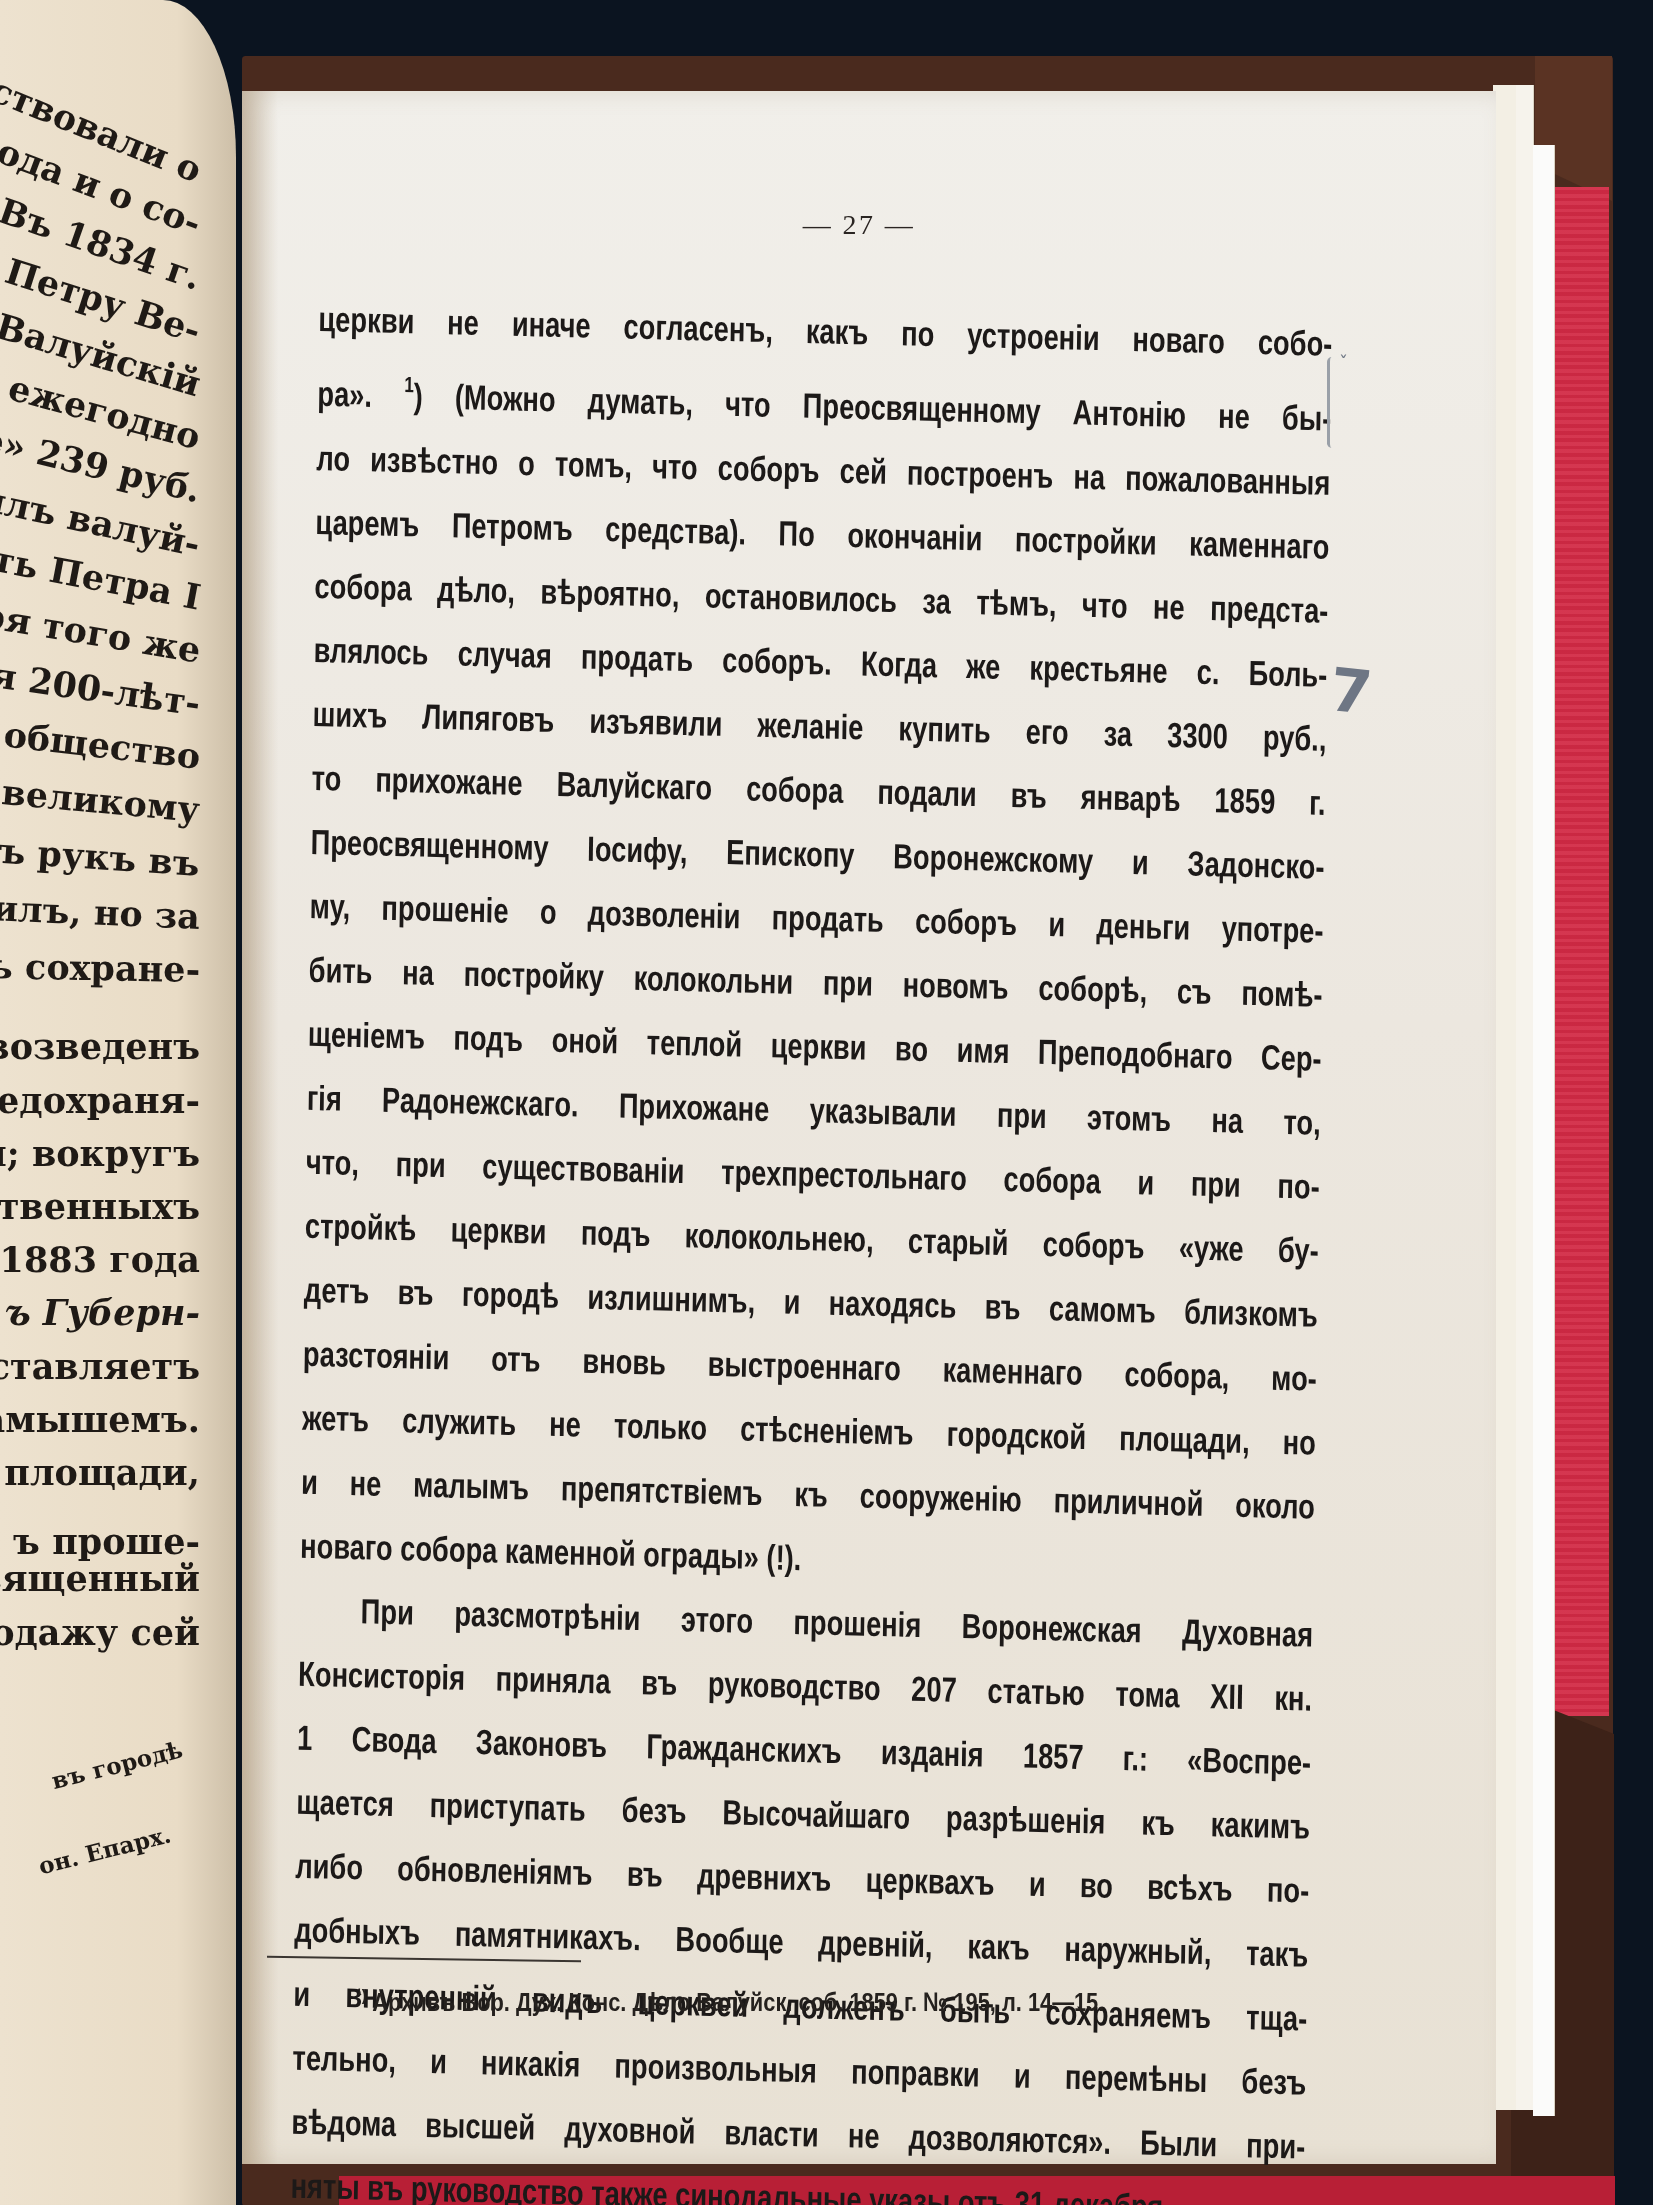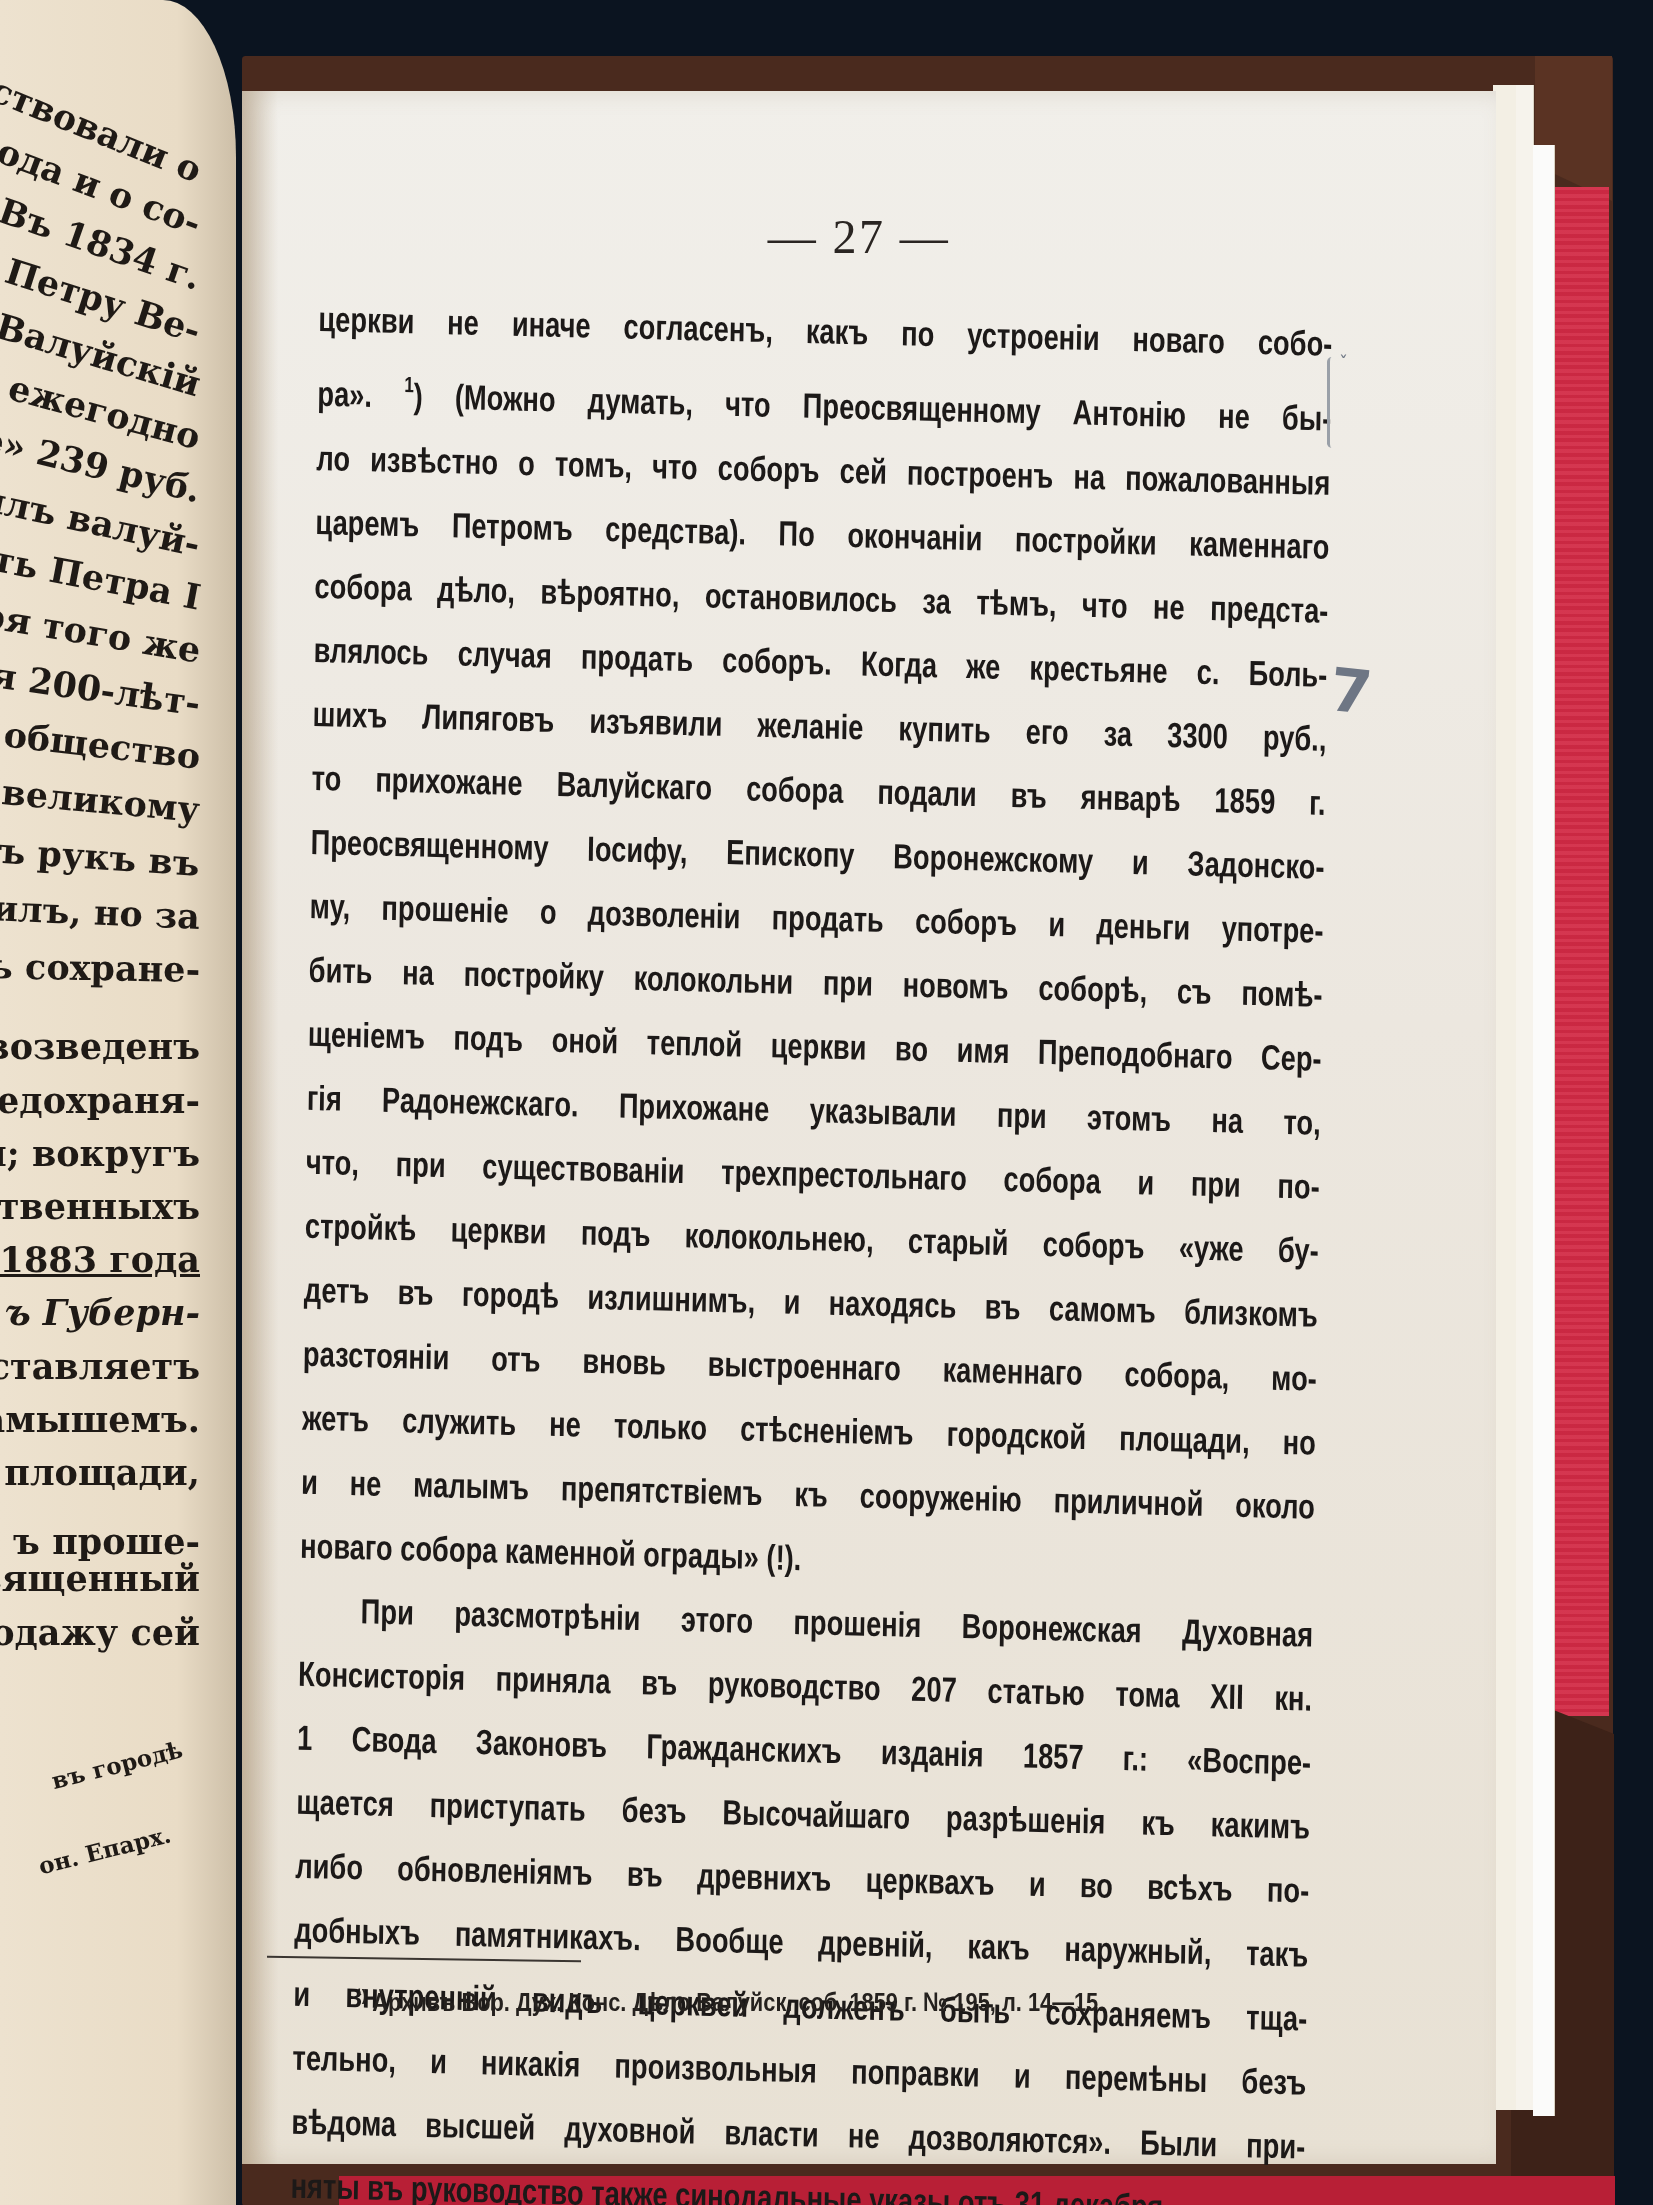--- a/index.html
+++ b/index.html
@@ -92,21 +92,21 @@
       position: absolute; left: 0; top: 0; bottom: 0; width: 36px;
       background: linear-gradient(90deg, rgba(150,120,80,0.35), rgba(150,120,80,0));
     }
 
     .page-number {
       position: absolute;
       left: 496px; top: 118px;
       width: 242px;
       text-align: center;
       font-family: "Liberation Serif", serif;
-      font-size: 48px;
+      font-size: 28px;
       color: #2a2522;
       letter-spacing: 2.4px;
     }
 
     .body-text {
       position: absolute;
       left: 77px; top: 196px;
       width: 1016px;
       font-family: "Liberation Sans Narrow", "Liberation Sans", sans-serif;
       font-weight: bold;
@@ -197,21 +197,21 @@
     <div class="line" style="top: 683px; transform: rotate(8deg);">нія 200-лѣт-</div>
     <div class="line" style="top: 736px; transform: rotate(6.6deg);">ое общество</div>
     <div class="line" style="top: 789px; transform: rotate(5.2deg);">ъ великому</div>
     <div class="line" style="top: 843px; transform: rotate(3.8deg);">къ рукъ въ</div>
     <div class="line" style="top: 896px; transform: rotate(2.4deg);">илъ, но за</div>
     <div class="line" style="top: 949px; transform: rotate(1deg);">ъ сохране-</div>
     <div class="line" style="top: 1026px; transform: rotate(0deg);">возведенъ</div>
     <div class="line" style="top: 1080px; transform: rotate(0deg);">редохраня-</div>
     <div class="line" style="top: 1133px; transform: rotate(0deg);">и; вокругъ</div>
     <div class="line" style="top: 1186px; transform: rotate(0deg);">ственныхъ</div>
-    <div class="line" style="top: 1239px; transform: rotate(0deg); text-decoration: underline;">1883 года</div>
+    <div class="line" style="top: 1239px; transform: rotate(0deg);">1883 года</div>
     <div class="line" style="top: 1292px; transform: rotate(0deg); font-style: italic;">ъ Губерн-</div>
     <div class="line" style="top: 1346px; transform: rotate(0deg);">ставляетъ</div>
     <div class="line" style="top: 1399px; transform: rotate(0deg);">амышемъ.</div>
     <div class="line" style="top: 1452px; transform: rotate(0deg);">о площади,</div>
     <div class="line" style="top: 1505px; transform: rotate(0deg); margin-top: 16px;">ъ проше-</div>
     <div class="line" style="top: 1558px; transform: rotate(0deg);">вященный</div>
     <div class="line" style="top: 1612px; transform: rotate(0deg);">одажу сей</div>
     <div class="line fn" style="top: 1735px; right: 54px; transform: rotate(-14deg);">въ городѣ</div>
     <div class="line fn" style="top: 1820px; right: 66px; transform: rotate(-14deg);">он. Епарх.</div>
   </div>

